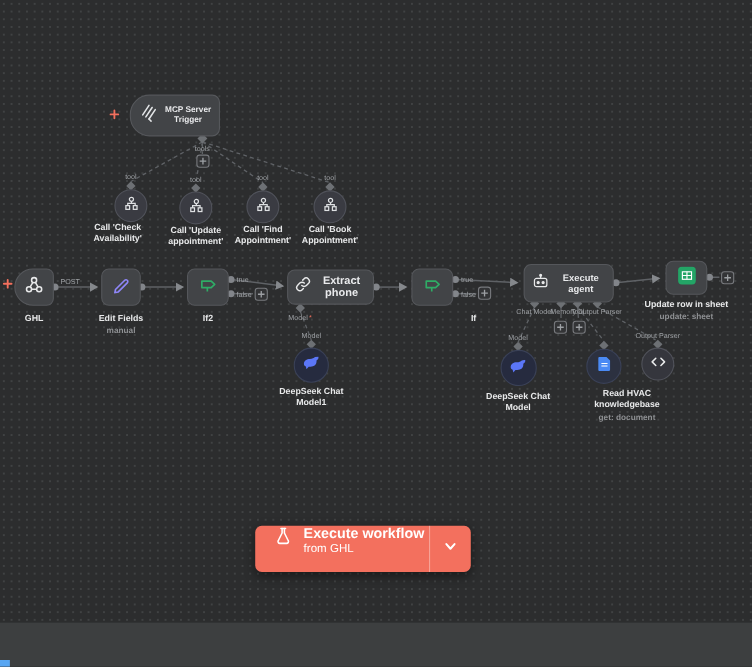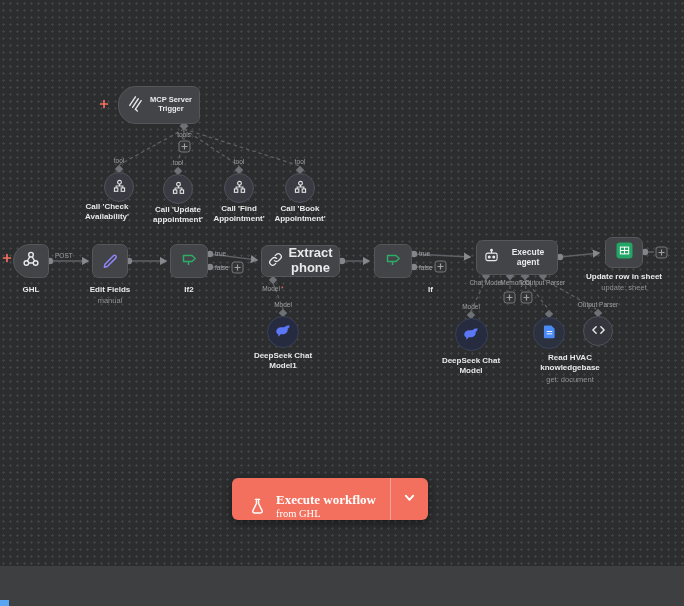--- a/index.html
+++ b/index.html
@@ -24,28 +24,28 @@
     position:absolute; border-radius:50%; border:1px solid #50525a;
     display:flex; align-items:center; justify-content:center; background:#3a3b42;
   }
   .c-deepseek { background:#262b3f; border-color:#3a4157; }
   .c-doc { background:#2c3140; border-color:#3a4157; }
   .c-code { background:#35363d; }
   .nlabel {
     position:absolute; text-align:center; color:#e8e9ea;
     font-size:8px; font-weight:bold; line-height:1.3;
   }
-  .sub { font-size:7.5px; font-weight:normal; color:#8f9194; margin-top:1px; }
+  .sub { font-size:7.5px; font-weight:bold; color:#8f9194; margin-top:1px; }
   .nowrap { white-space:nowrap; }
   .exec-btn {
     position:absolute; left:232px; top:478px; width:196px; height:42px;
     background:#f3705e; border-radius:6px; display:flex; align-items:stretch;
     box-shadow:0 3px 10px rgba(0,0,0,.45); cursor:pointer;
   }
-  .exec-main { flex:1; display:flex; align-items:flex-end; gap:9px; padding-left:16px;font-family:Liberation Serif, serif; }
+  .exec-main { flex:1; display:flex; align-items:flex-start; gap:9px; padding-left:16px; }
   .exec-txt { color:#fff; }
   .exec-title { font-size:13px; font-weight:bold; line-height:1.15; }
   .exec-sub { font-size:10.5px; line-height:1.15; }
   .exec-divider { width:1px; background:rgba(255,255,255,.35); margin:0; }
   .exec-caret { width:37px; display:flex; align-items:center; justify-content:center; }
   .footer { position:absolute; left:0; top:566px; width:684px; height:40px; background:#3d3f40; }
   .corner-blue { position:absolute; left:0; top:600px; width:9px; height:6px; background:#58a6f2; }
   text.plabel { font-family:"Liberation Sans","DejaVu Sans",sans-serif; font-size:6.5px; fill:#9da0a4; }
   text.req { fill:#f3705e; }
 </style>
@@ -269,21 +269,21 @@
 
   <div class="node wide" style="left:261px;top:245px;width:79px;height:32px;">
     <span>
       <svg width="15" height="15" viewBox="0 0 16 16">
           <g stroke="#e8e9ea" stroke-width="1.4" fill="none" stroke-linecap="round">
             <path d="M6.8 9.2 a3.1 3.1 0 0 0 4.4 0 l2-2 a3.1 3.1 0 0 0 -4.4 -4.4 l-1.1 1.1"></path>
             <path d="M9.2 6.8 a3.1 3.1 0 0 0 -4.4 0 l-2 2 a3.1 3.1 0 0 0 4.4 4.4 l1.1 -1.1"></path>
           </g>
         </svg>
     </span>
-    <span class="node-text" style="font-size:13px;">Extract phone</span>
+    <span class="node-text" style="font-size:10px;">Extract phone</span>
   </div>
 
   <div class="node" style="left:374px;top:244px;width:38px;height:34px;">
     <span>
       <svg width="18" height="16" viewBox="0 0 18 16">
           <g stroke="#2fac66" stroke-width="1.5" fill="none" stroke-linejoin="round">
             <path d="M3.5 4.5 h8.5 l3.2 3 -3.2 3 H3.5 Z"></path>
             <path d="M8.5 10.5 V14"></path>
           </g>
         </svg>

